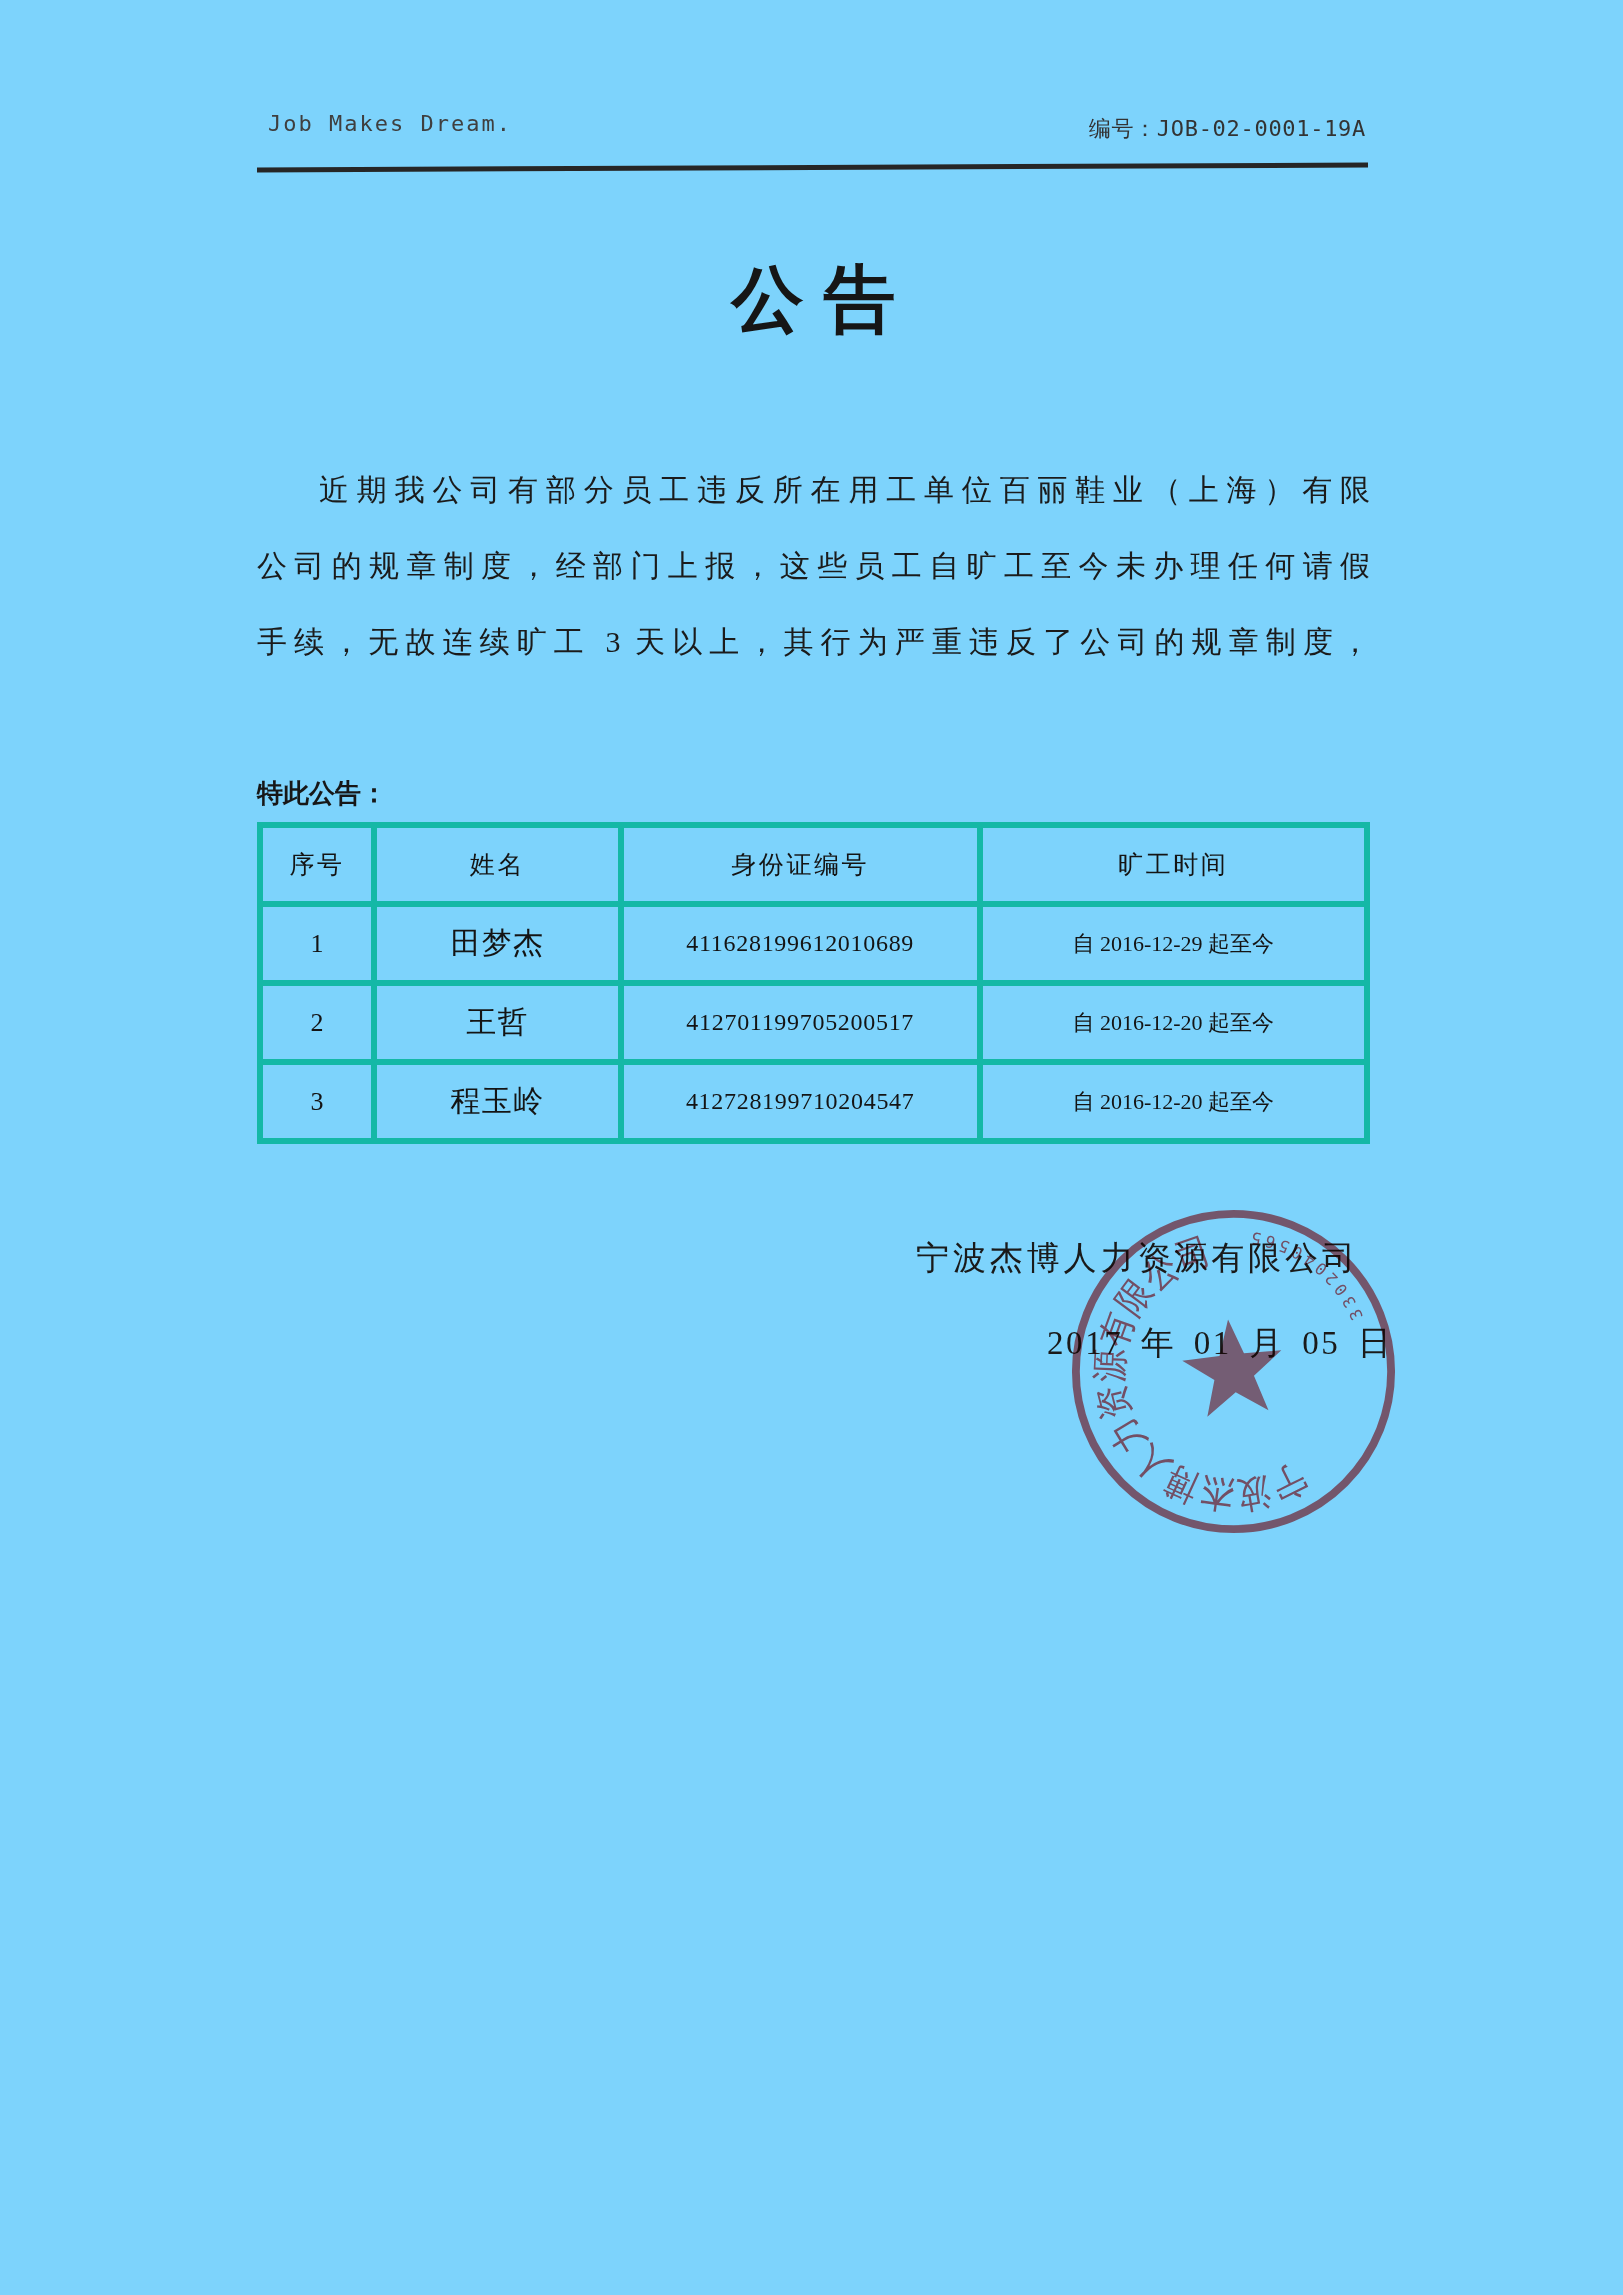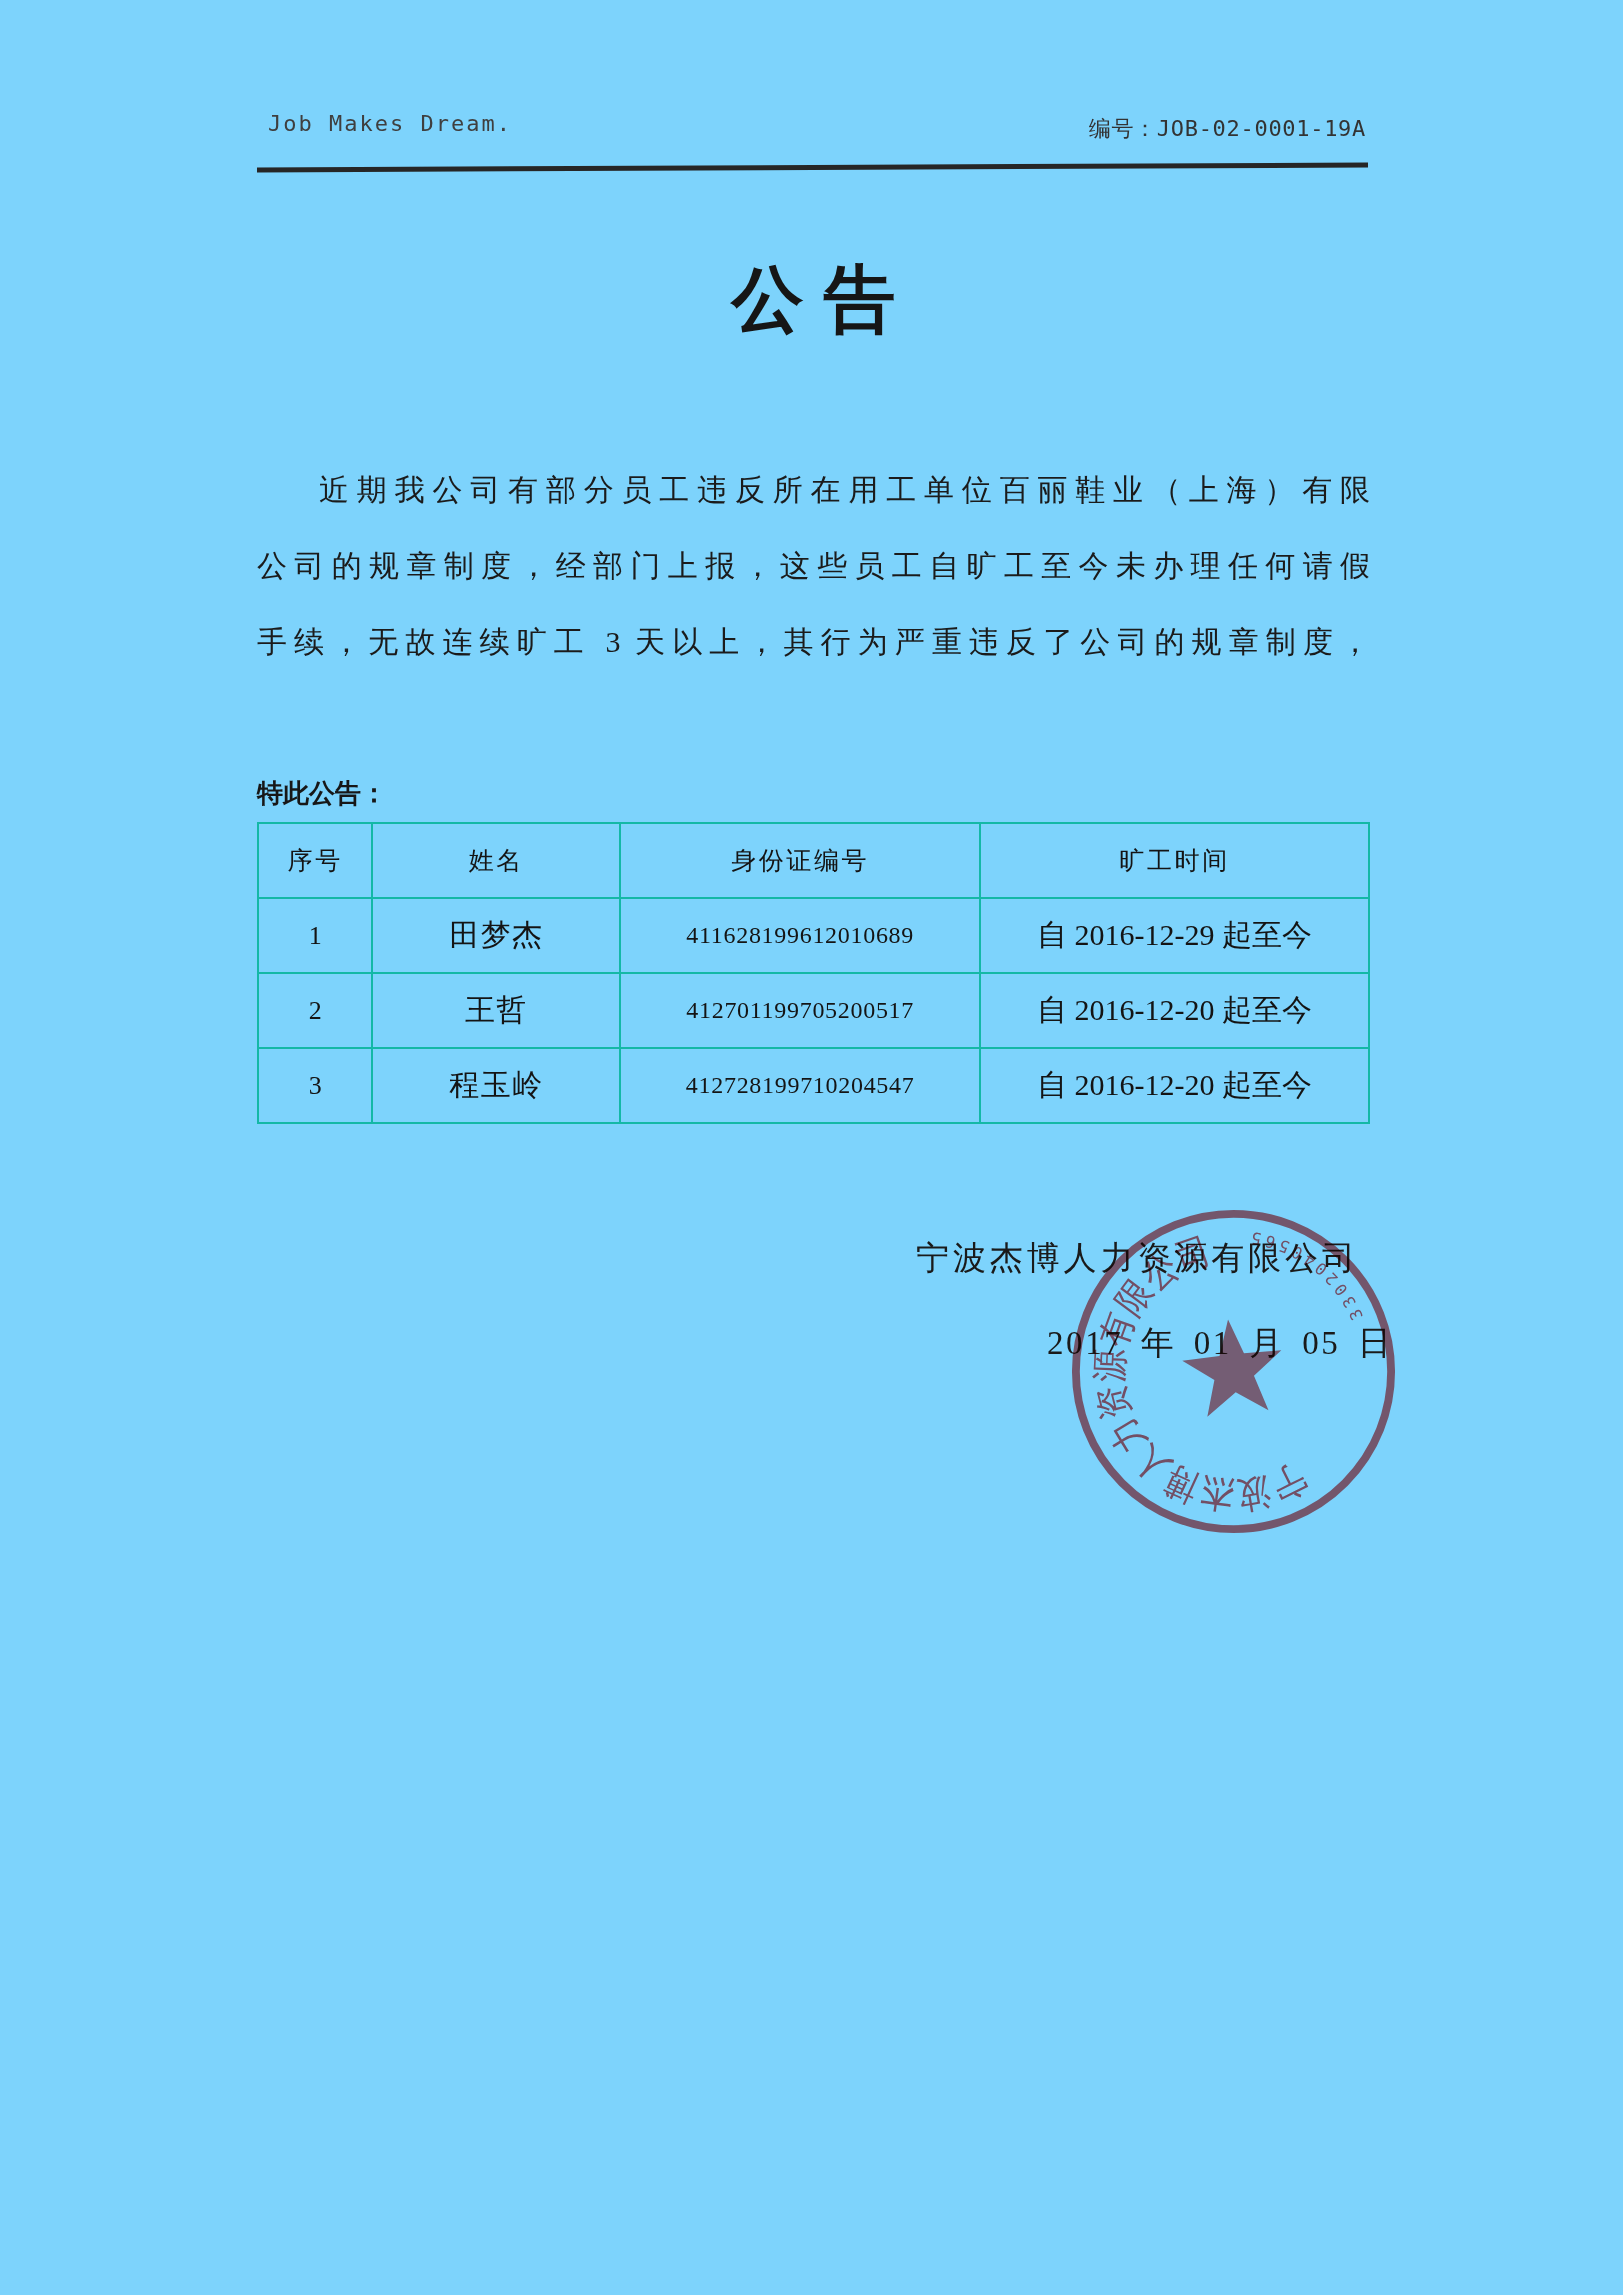--- a/index.html
+++ b/index.html
@@ -79,31 +79,31 @@
   
   .roster {
     position: absolute;
     left: 257px; top: 822px;
     width: 1113px;
     border-collapse: collapse;
     table-layout: fixed;
     color: #141414;
   }
   .roster th, .roster td {
-    border: 2px solid #14b8a6;
+    border: 6px solid #14b8a6;
     text-align: center;
     vertical-align: middle;
     padding: 0;
   }
   .roster th { height: 73px; font-weight: 400; font-size: 25px; letter-spacing: 2.6px; }
   .roster td { height: 73px; }
   .cell-index { font-size: 26px; }
   .cell-name  { font-family: "Liberation Sans", sans-serif; font-size: 30px; letter-spacing: 1.3px; }
   .cell-id    { font-size: 24px; letter-spacing: 0.7px; }
-  .cell-time  { font-size: 30px; border-radius: 8px; }
+  .cell-time  { font-size: 22px; border-radius: 8px; }
 
   
   .sig-company {
     position: absolute;
     left: 916px; top: 1236px;
     font-size: 33px;
     letter-spacing: 3.9px;
     color: #1a1a1a;
     white-space: nowrap;
   }

